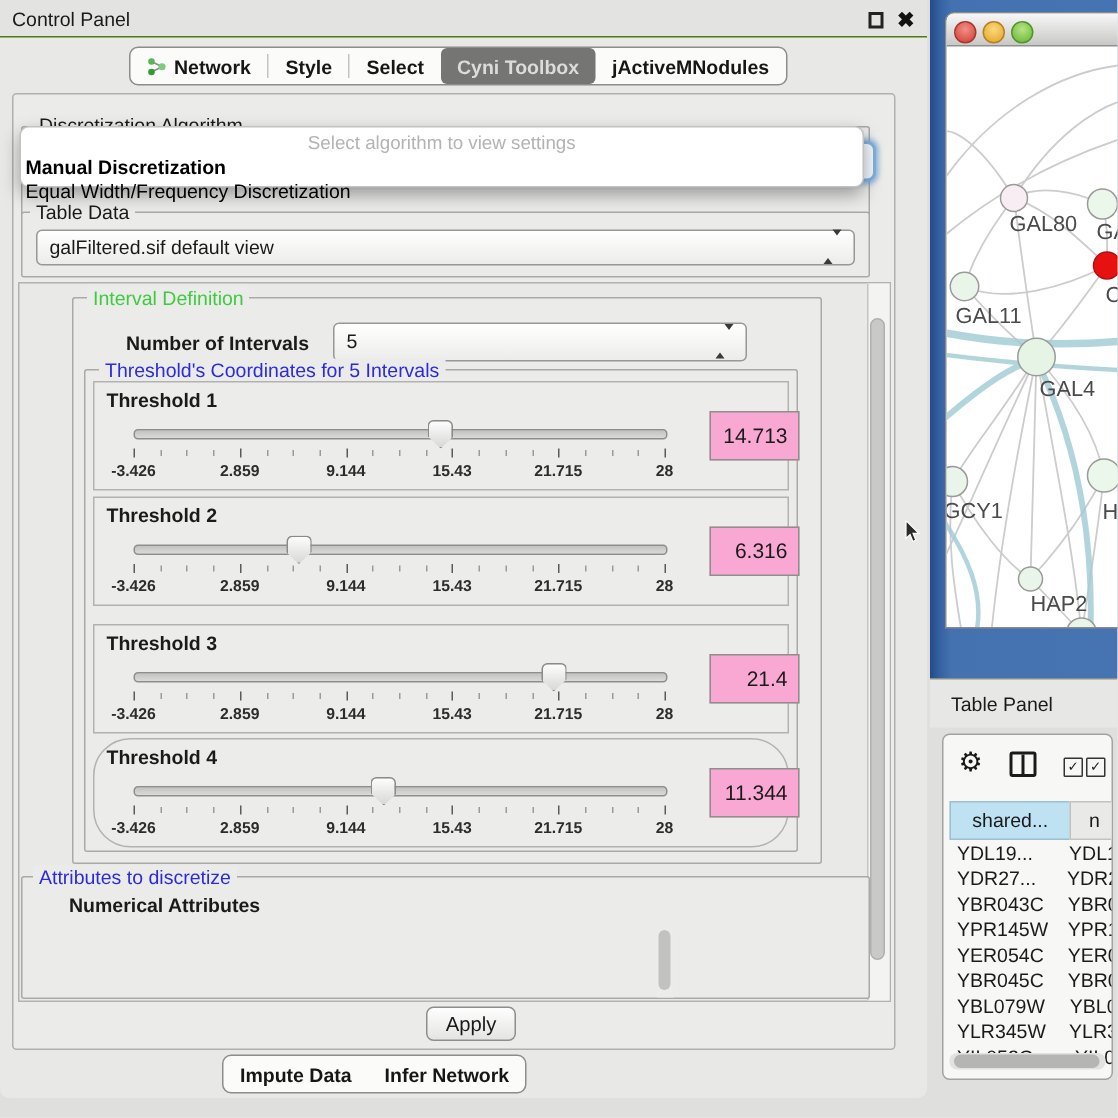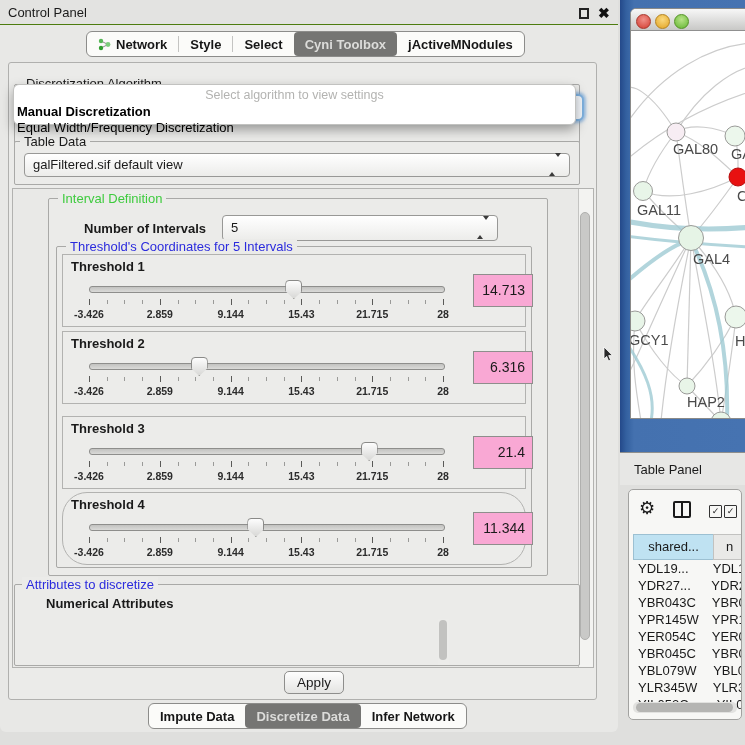--- a/index.html
+++ b/index.html
@@ -342,23 +342,20 @@
   <div class="abs" style="left:438px;top:619px;width:11px;height:46px;background:#ececea;"></div>
   <div class="abs" style="left:439px;top:620px;width:8px;height:40px;background:#c2c2c0;border-radius:4px;"></div>
 
   <div id="apply-btn" class="abs">Apply</div>
 
   <div class="abs" style="left:148px;top:703px;">
     <div class="tabbar">
       <div class="tab">
           <span>Impute Data</span>
         </div>
-      <div class="tab sel">
-          <span>Discretize Data</span>
-        </div>
       <div class="tab">
           <span>Infer Network</span>
         </div>
     </div>
   </div>
 </div>
 
 <div id="desktop" class="abs"></div>
 
 <div id="macwin" class="abs">

